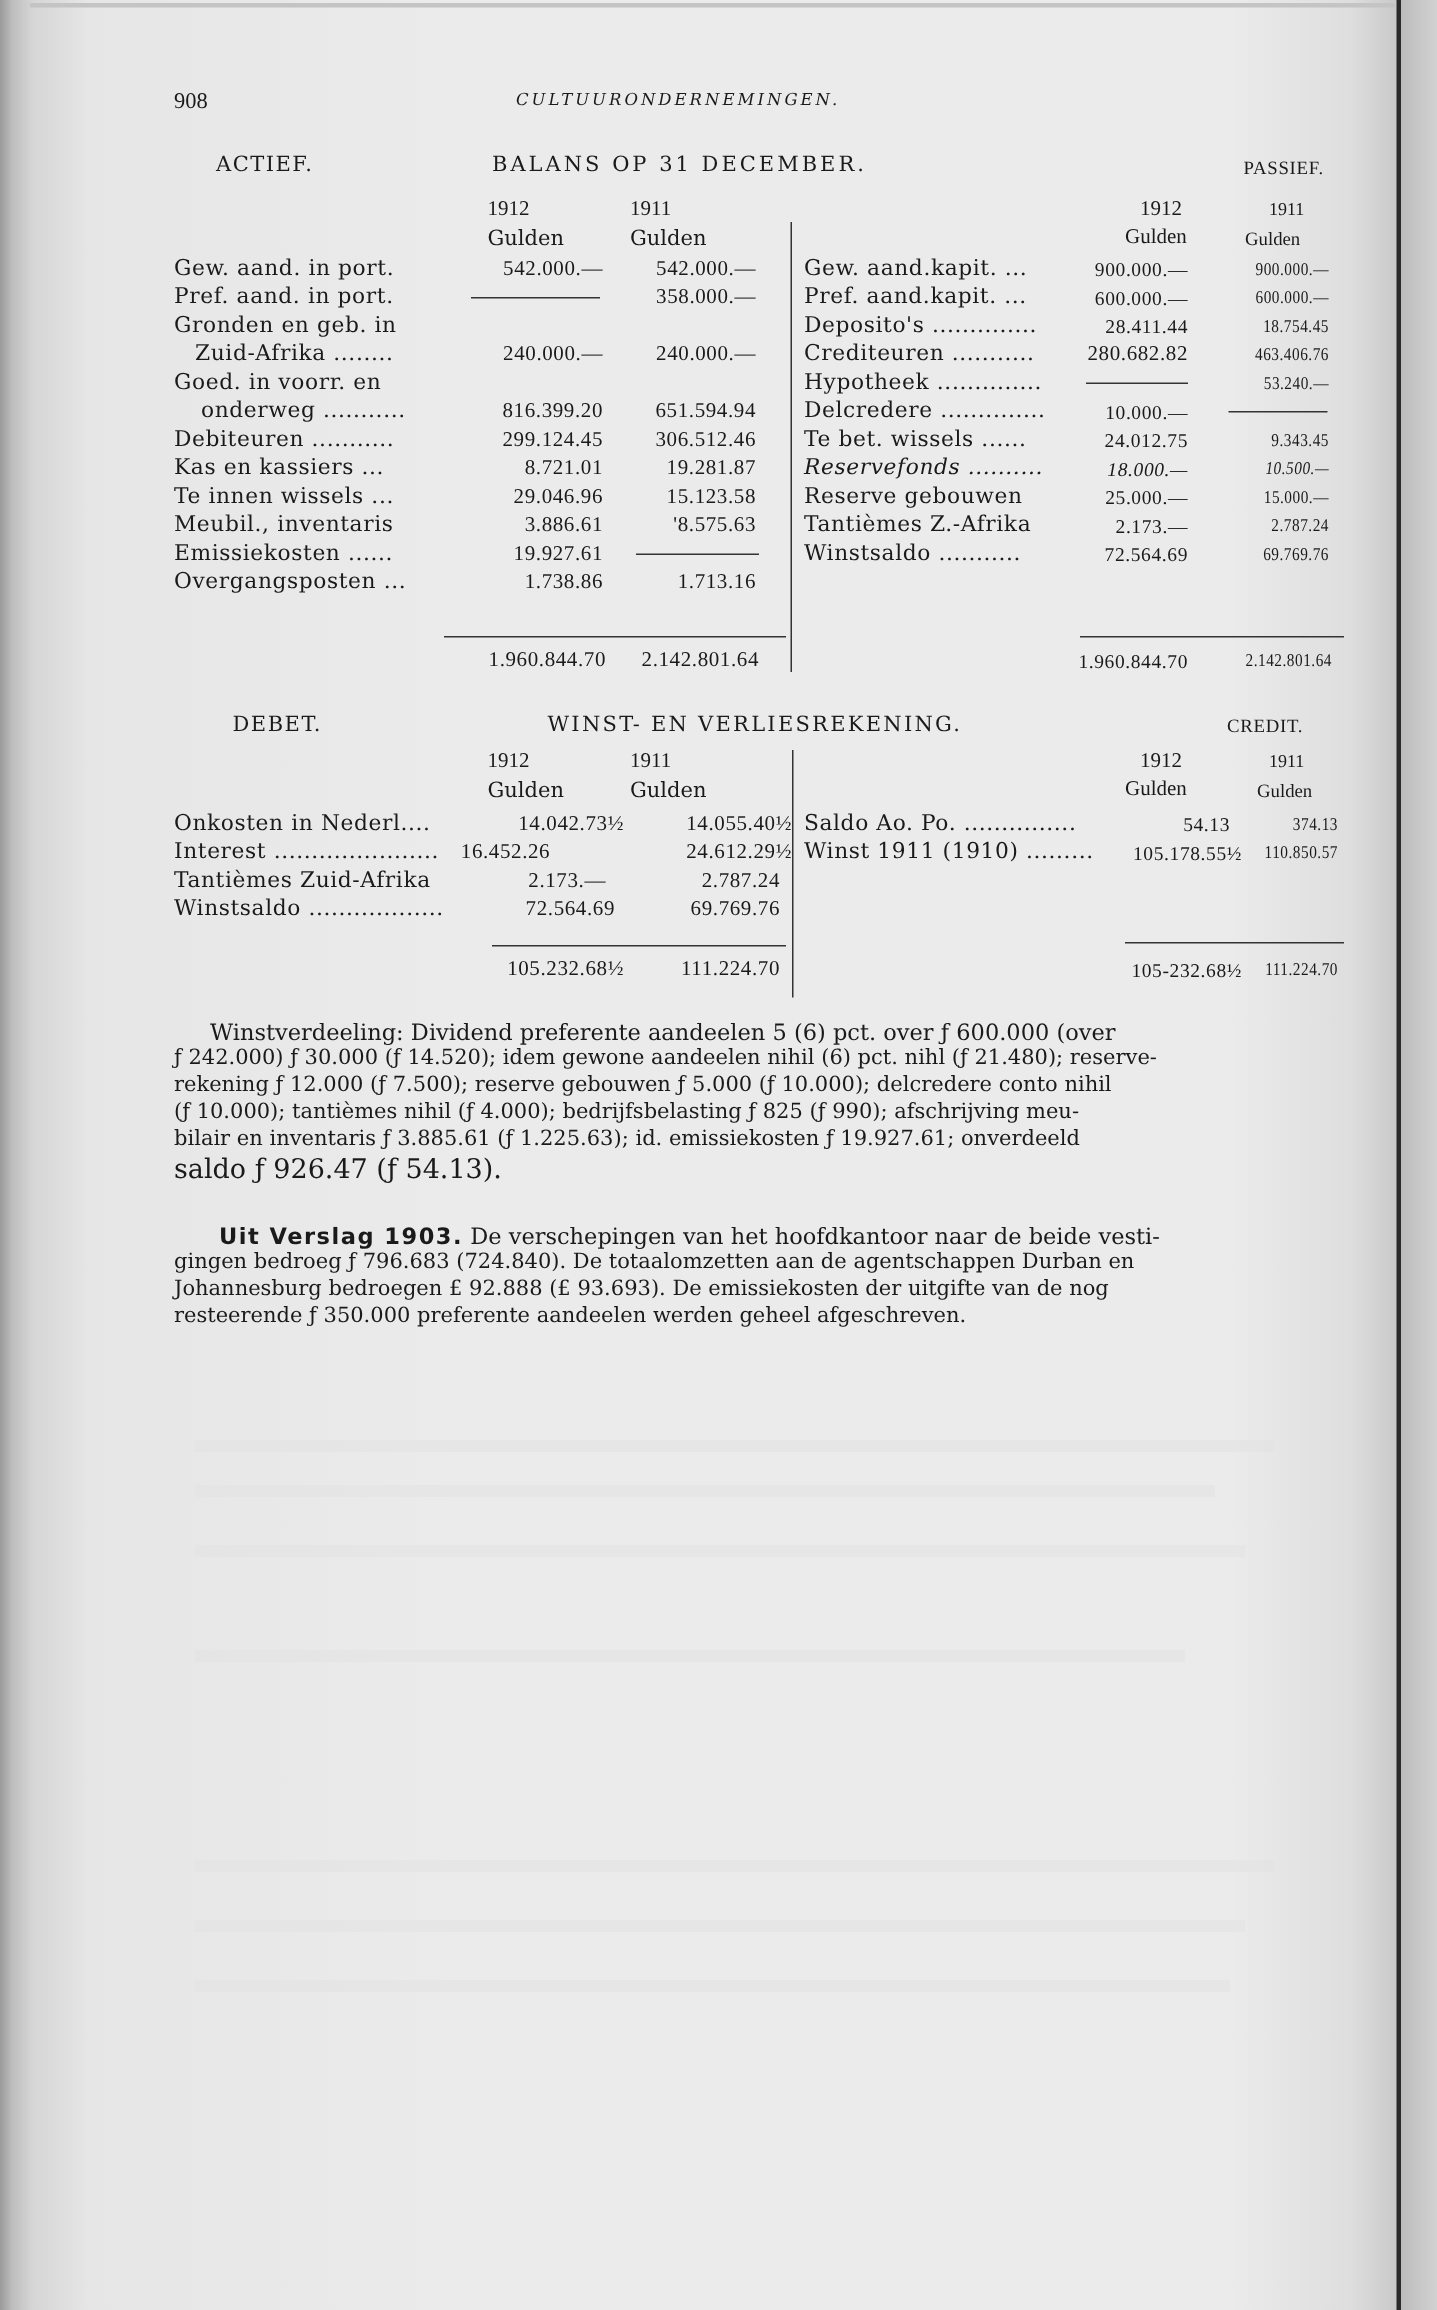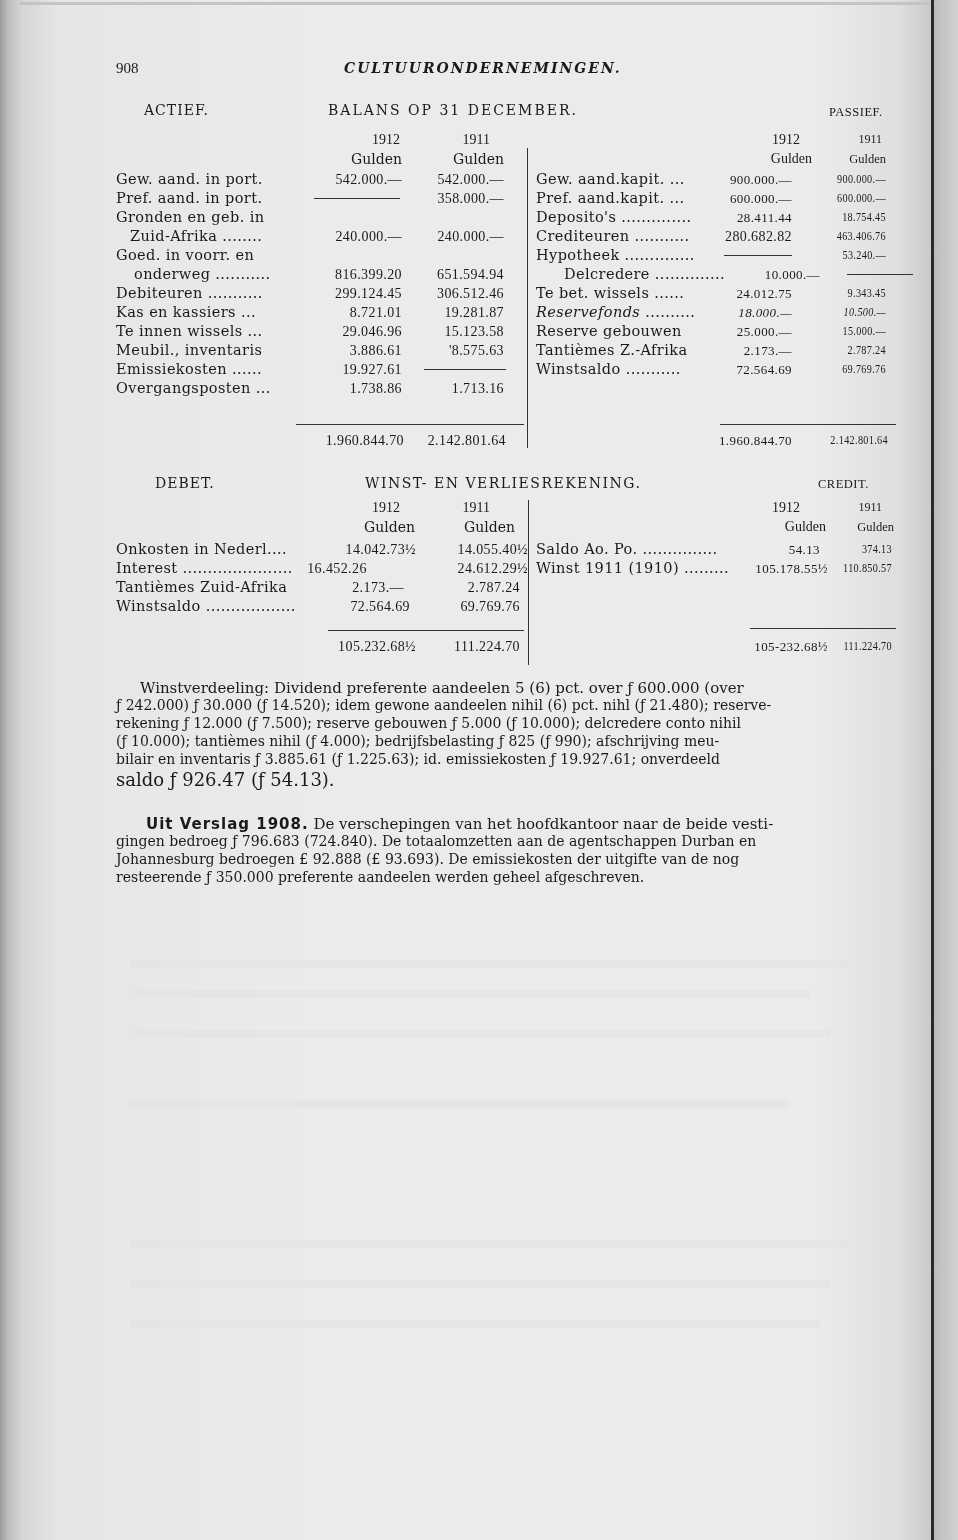--- a/index.html
+++ b/index.html
@@ -20,35 +20,35 @@
     }
     .page-right {
       position: absolute; left: 934px; top: 0; width: 24px; height: 1540px;
       background: linear-gradient(90deg, #bcbcbc, #d2d2d2);
     }
     .topline {
       position: absolute; left: 20px; top: 2px; width: 910px; height: 3px; background: #c4c4c4;
     }
     .abs { position: absolute; white-space: nowrap; }
     .page-number { left: 116px; top: 60px; font-size: 15px; font-family: "Liberation Serif", serif; }
-    .running-head { left: 344px; top: 60px; font-size: 14px; font-style: italic; letter-spacing: 2px; font-family: "DejaVu Serif", serif; font-weight: bold; }
+    .running-head { left: 344px; top: 60px; font-size: 11px; font-style: italic; letter-spacing: 2px; font-family: "DejaVu Serif", serif; }
 
     .head { font-size: 14px; letter-spacing: 1px; font-family: "DejaVu Serif", serif; }
     .head.small { font-size: 12.5px; font-family: "Liberation Serif", serif; letter-spacing: 0.5px; }
 
     .row {
       position: absolute; height: 19px; line-height: 19px; font-size: 14.5px;
       white-space: nowrap; font-family: "DejaVu Serif", serif; letter-spacing: 0.4px;
     }
     .label { position: absolute; left: 0; }
     .num {
       position: absolute; text-align: right; font-family: "Liberation Serif", serif; font-size: 14px;
     }
     .num.narrow { font-size: 12px; transform: scaleX(0.85); transform-origin: right center; }
-    .colhead { position: absolute; text-align: right; font-family: "Liberation Serif", serif; font-size: 14px; }
+    .colhead { position: absolute; text-align: left; font-family: "Liberation Serif", serif; font-size: 14px; }
     .colhead.serif { font-family: "DejaVu Serif", serif; font-size: 14px; }
 
     .vline { position: absolute; width: 1px; background: #333; }
     .hrule { position: absolute; height: 1px; background: #333; }
     .bleed { position: absolute; background: #e2e2e2; height: 8px; opacity: 0.6; }
   </style>
 </head>
 <body>
 
 <div class="page"></div>
@@ -158,21 +158,21 @@
   <div class="row" style="left:536px; top:227px; width:360px;">
     <span class="label">Crediteuren ...........</span>
     <span class="num" style="left:180px; width:76px; font-size:14px;">280.682.82</span>
     <span class="num narrow" style="left:270px; width:80px;">463.406.76</span>
   </div>
   <div class="row" style="left:536px; top:246px; width:360px;">
     <span class="label">Hypotheek ..............</span>
     <span class="abs" style="left:188px; top:9px; width:68px; border-top:1px solid #333;"></span>
     <span class="num narrow" style="left:270px; width:80px;">53.240.—</span>
   </div>
-  <div class="row" style="left:536px; top:265px; width:360px;margin-left:28px;">
+  <div class="row" style="left:536px; top:265px; width:360px;">
     <span class="label">Delcredere ..............</span>
     <span class="num" style="left:180px; width:76px; font-size:13px;">10.000.—</span>
     <span class="abs" style="left:283px; top:9px; width:66px; border-top:1px solid #333;"></span>
   </div>
   <div class="row" style="left:536px; top:284px; width:360px;">
     <span class="label">Te bet. wissels ......</span>
     <span class="num" style="left:180px; width:76px; font-size:13px;">24.012.75</span>
     <span class="num narrow" style="left:270px; width:80px;">9.343.45</span>
   </div>
   <div class="row" style="left:536px; top:303px; width:360px;font-style:italic;">
@@ -268,21 +268,21 @@
   <div class="abs" style="left:140px; top:679px; font-size:15px;">Winstverdeeling: Dividend preferente aandeelen 5 (6) pct. over ƒ 600.000 (over</div>
   <div class="abs" style="left:116px; top:697px; font-size:14px;">ƒ 242.000) ƒ 30.000 (ƒ 14.520); idem gewone aandeelen nihil (6) pct. nihl (ƒ 21.480); reserve-</div>
   <div class="abs" style="left:116px; top:715px; font-size:14px;">rekening ƒ 12.000 (ƒ 7.500); reserve gebouwen ƒ 5.000 (ƒ 10.000); delcredere conto nihil</div>
   <div class="abs" style="left:116px; top:733px; font-size:14px;">(ƒ 10.000); tantièmes nihil (ƒ 4.000); bedrijfsbelasting ƒ 825 (ƒ 990); afschrijving meu-</div>
   <div class="abs" style="left:116px; top:751px; font-size:14px;">bilair en inventaris ƒ 3.885.61 (ƒ 1.225.63); id. emissiekosten ƒ 19.927.61; onverdeeld</div>
   <div class="abs" style="left:116px; top:769px; font-size:18px;">saldo ƒ 926.47 (ƒ 54.13).</div>
 </div>
 
 <div>
   <div class="abs" style="left:146px; top:815px; font-size:15px;">
-    <b style="font-family:'DejaVu Sans', sans-serif; letter-spacing:1px;">Uit Verslag 1908.</b>
+    <b style="font-family:'DejaVu Sans', sans-serif; letter-spacing:1px;">Uit Verslag 1903.</b>
     <span>De verschepingen van het hoofdkantoor naar de beide vesti-</span>
   </div>
   <div class="abs" style="left:116px; top:833px; font-size:14px;">gingen bedroeg ƒ 796.683 (724.840). De totaalomzetten aan de agentschappen Durban en</div>
   <div class="abs" style="left:116px; top:851px; font-size:14px;">Johannesburg bedroegen £ 92.888 (£ 93.693). De emissiekosten der uitgifte van de nog</div>
   <div class="abs" style="left:116px; top:869px; font-size:14px;">resteerende ƒ 350.000 preferente aandeelen werden geheel afgeschreven.</div>
 </div>
 
 <div class="bleed" style="left:130px; top:960px; width:720px;"></div>
 <div class="bleed" style="left:130px; top:990px; width:680px;"></div>
 <div class="bleed" style="left:130px; top:1030px; width:700px;"></div>

